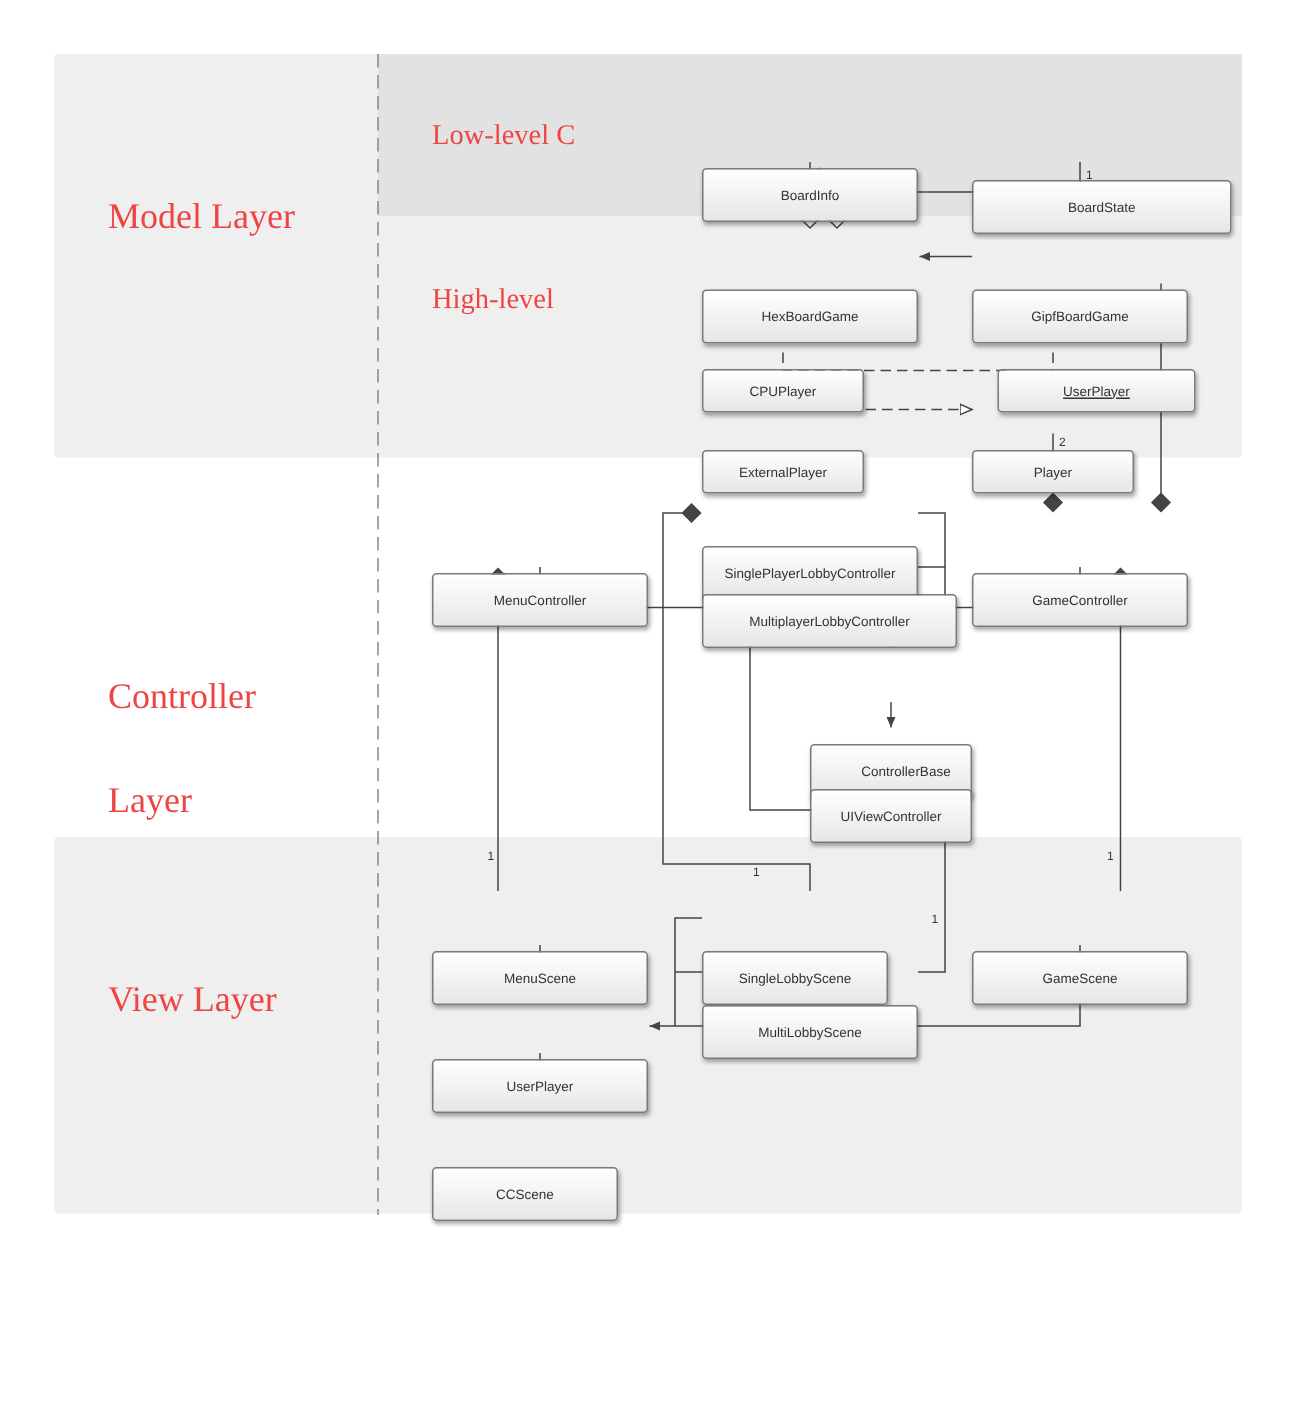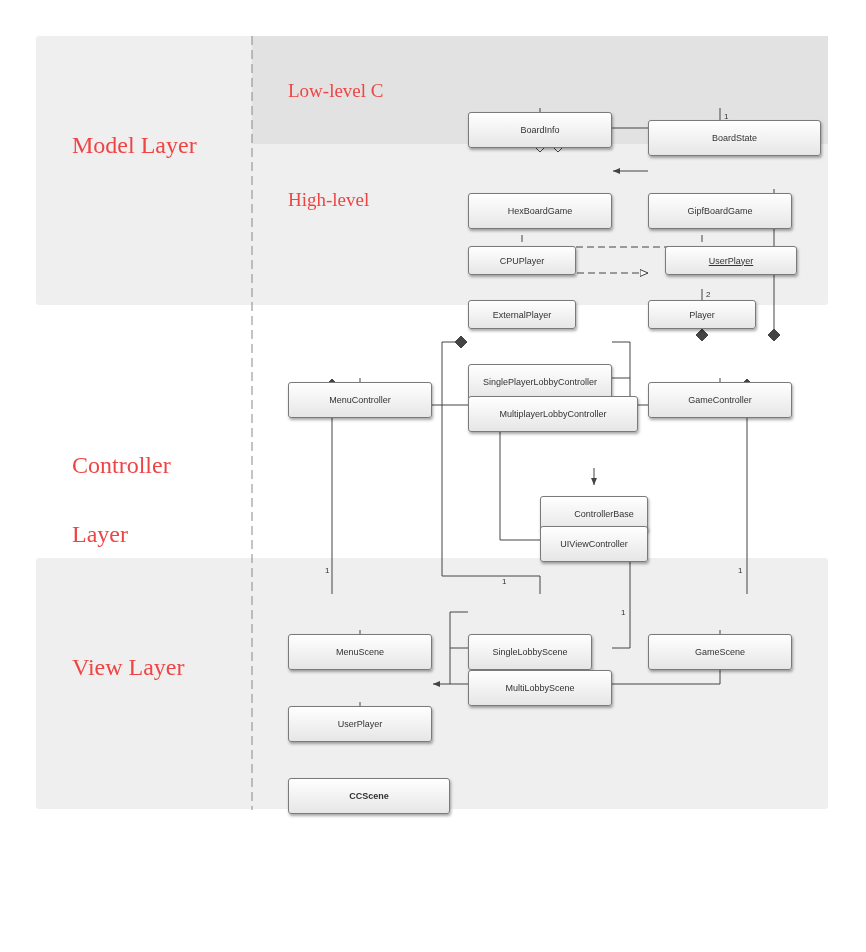--- a/index.html
+++ b/index.html
@@ -109,13 +109,13 @@
 <div class="box" style="left:468px;top:356px;width:170px;">MultiplayerLobbyController</div>
 <div class="box" style="left:648px;top:342px;width:144px;">GameController</div>
 <div class="box" style="left:540px;top:456px;width:108px;padding-left:20px;">ControllerBase</div>
 <div class="box" style="left:540px;top:486px;width:108px;">UIViewController</div>
 
 <div class="box" style="left:288px;top:594px;width:144px;">MenuScene</div>
 <div class="box" style="left:468px;top:594px;width:124px;">SingleLobbyScene</div>
 <div class="box" style="left:468px;top:630px;width:144px;">MultiLobbyScene</div>
 <div class="box" style="left:648px;top:594px;width:144px;">GameScene</div>
 <div class="box" style="left:288px;top:666px;width:144px;">UserPlayer</div>
-<div class="box" style="left:288px;top:738px;width:162px;font-weight:bold;">CCScene</div>
+<div class="box" style="left:288px;top:738px;width:124px;">CCScene</div>
 
 </body></html>

